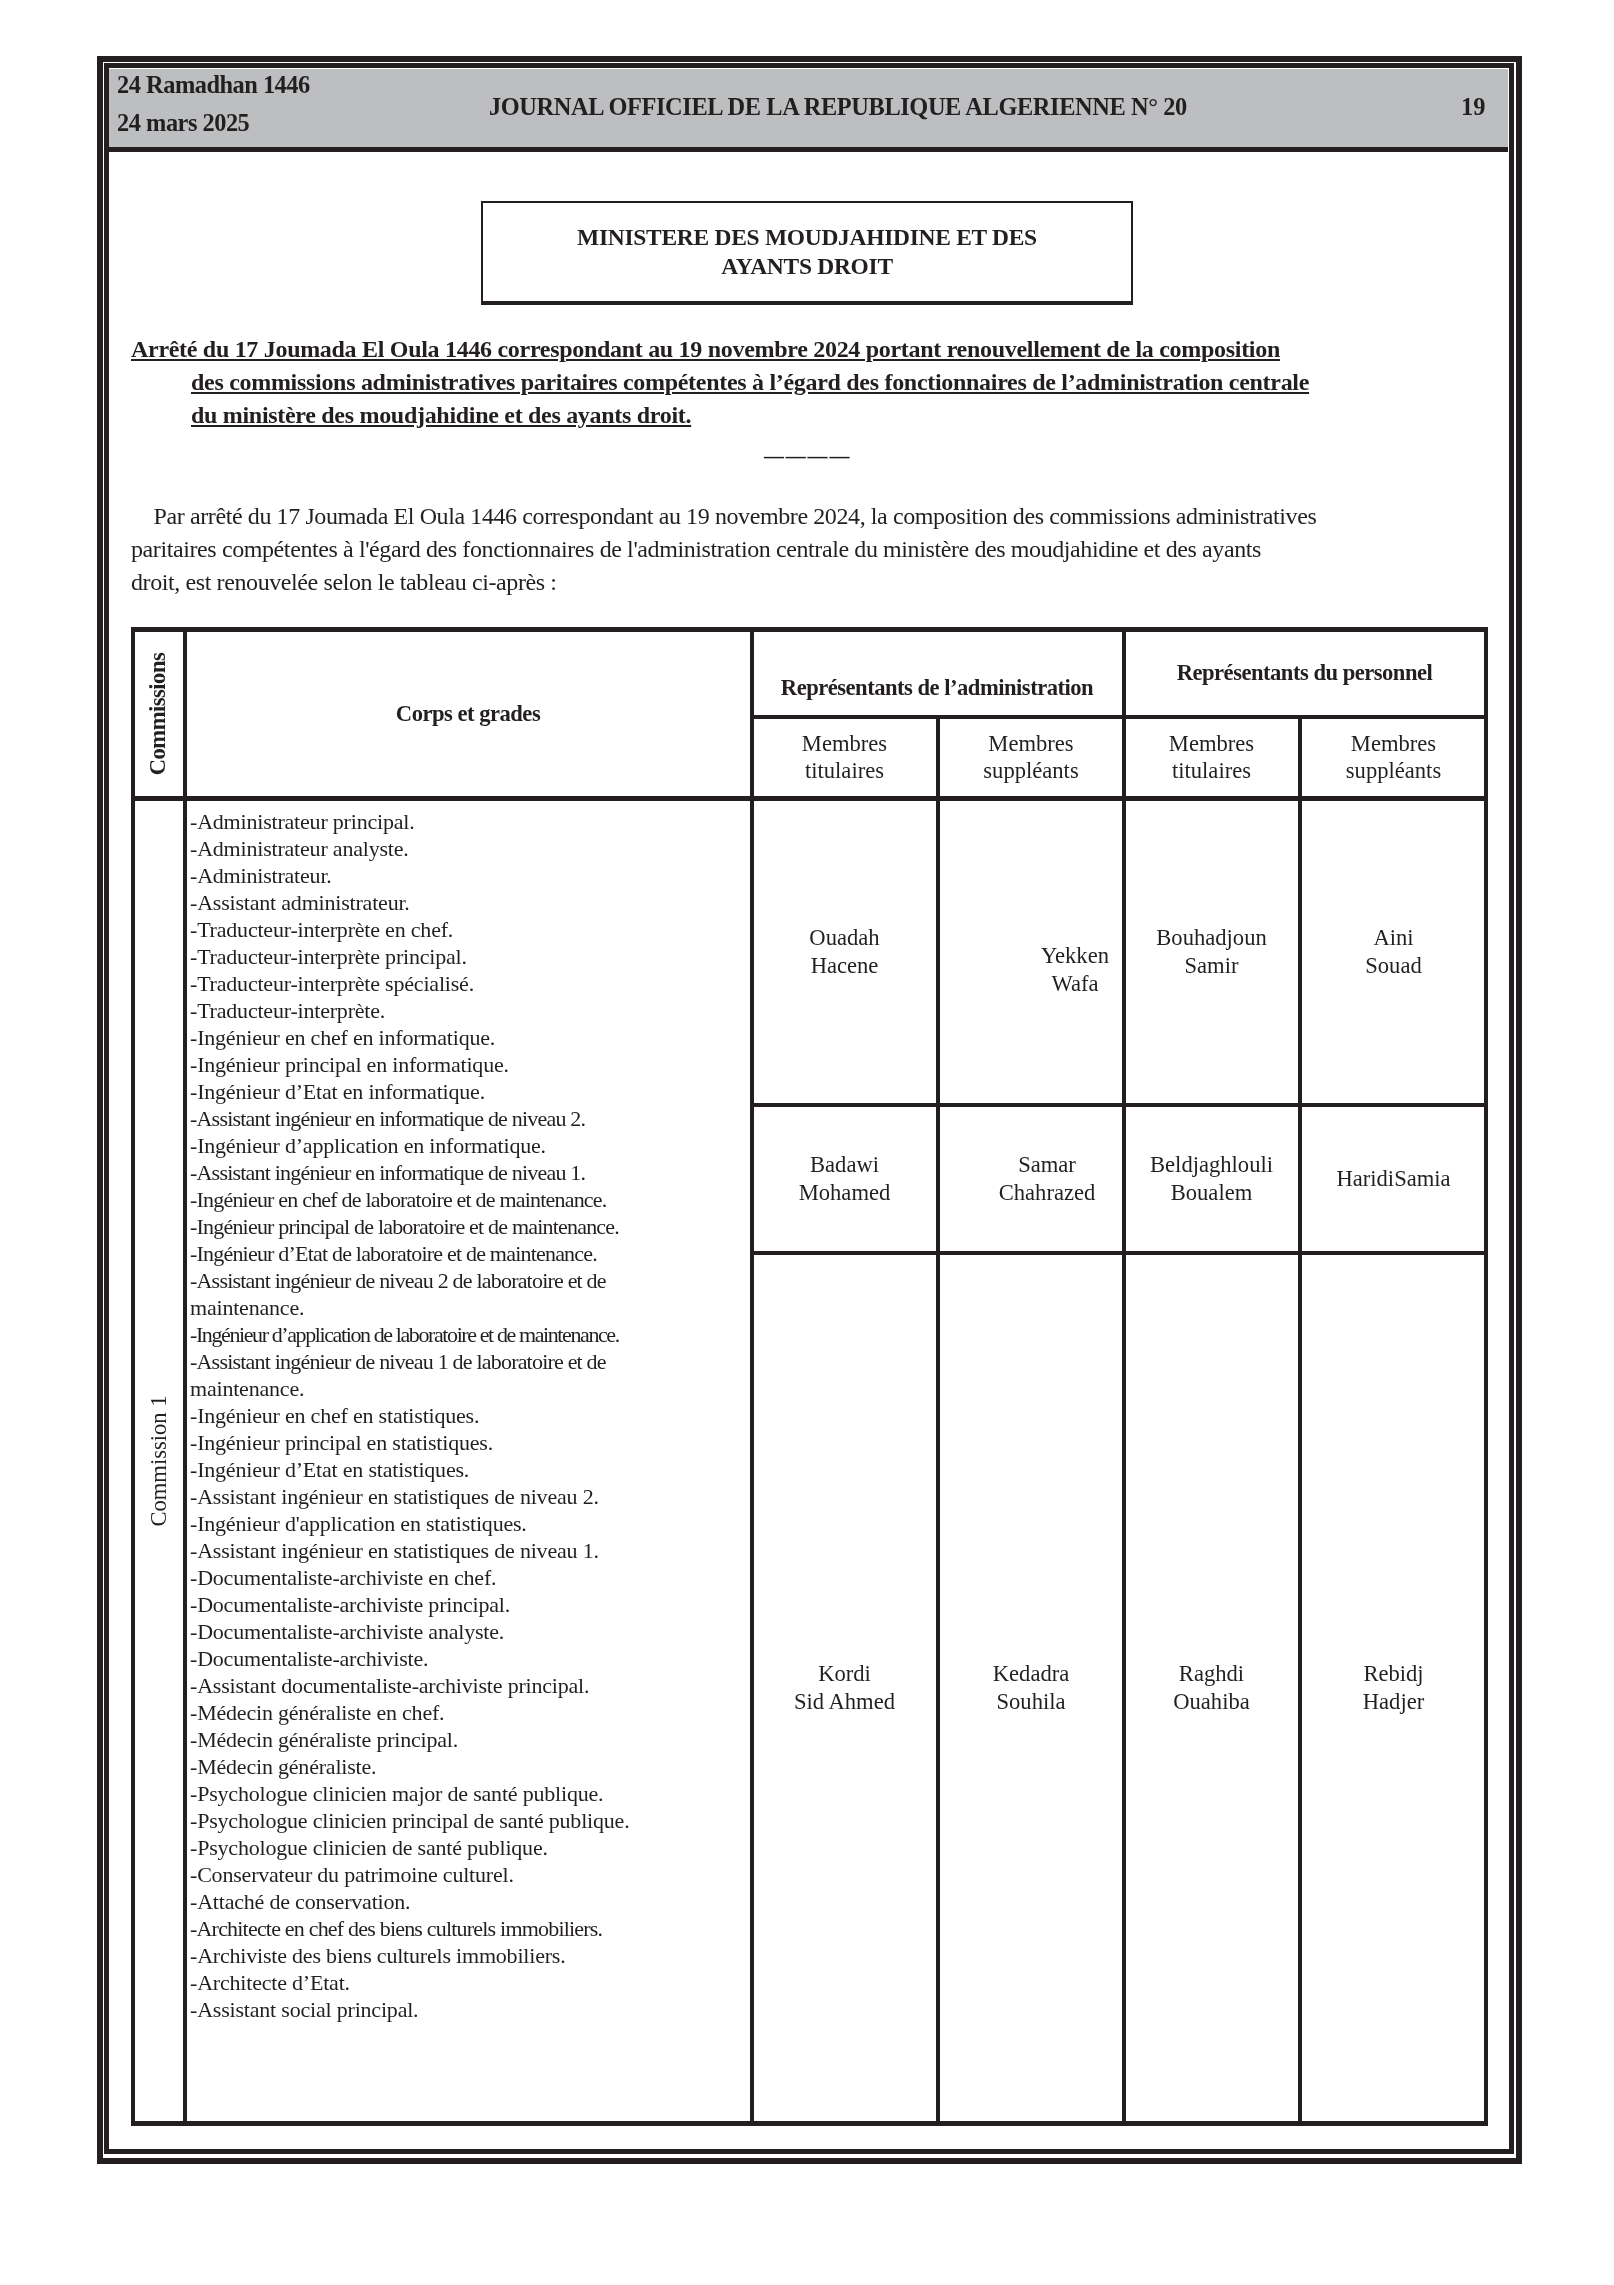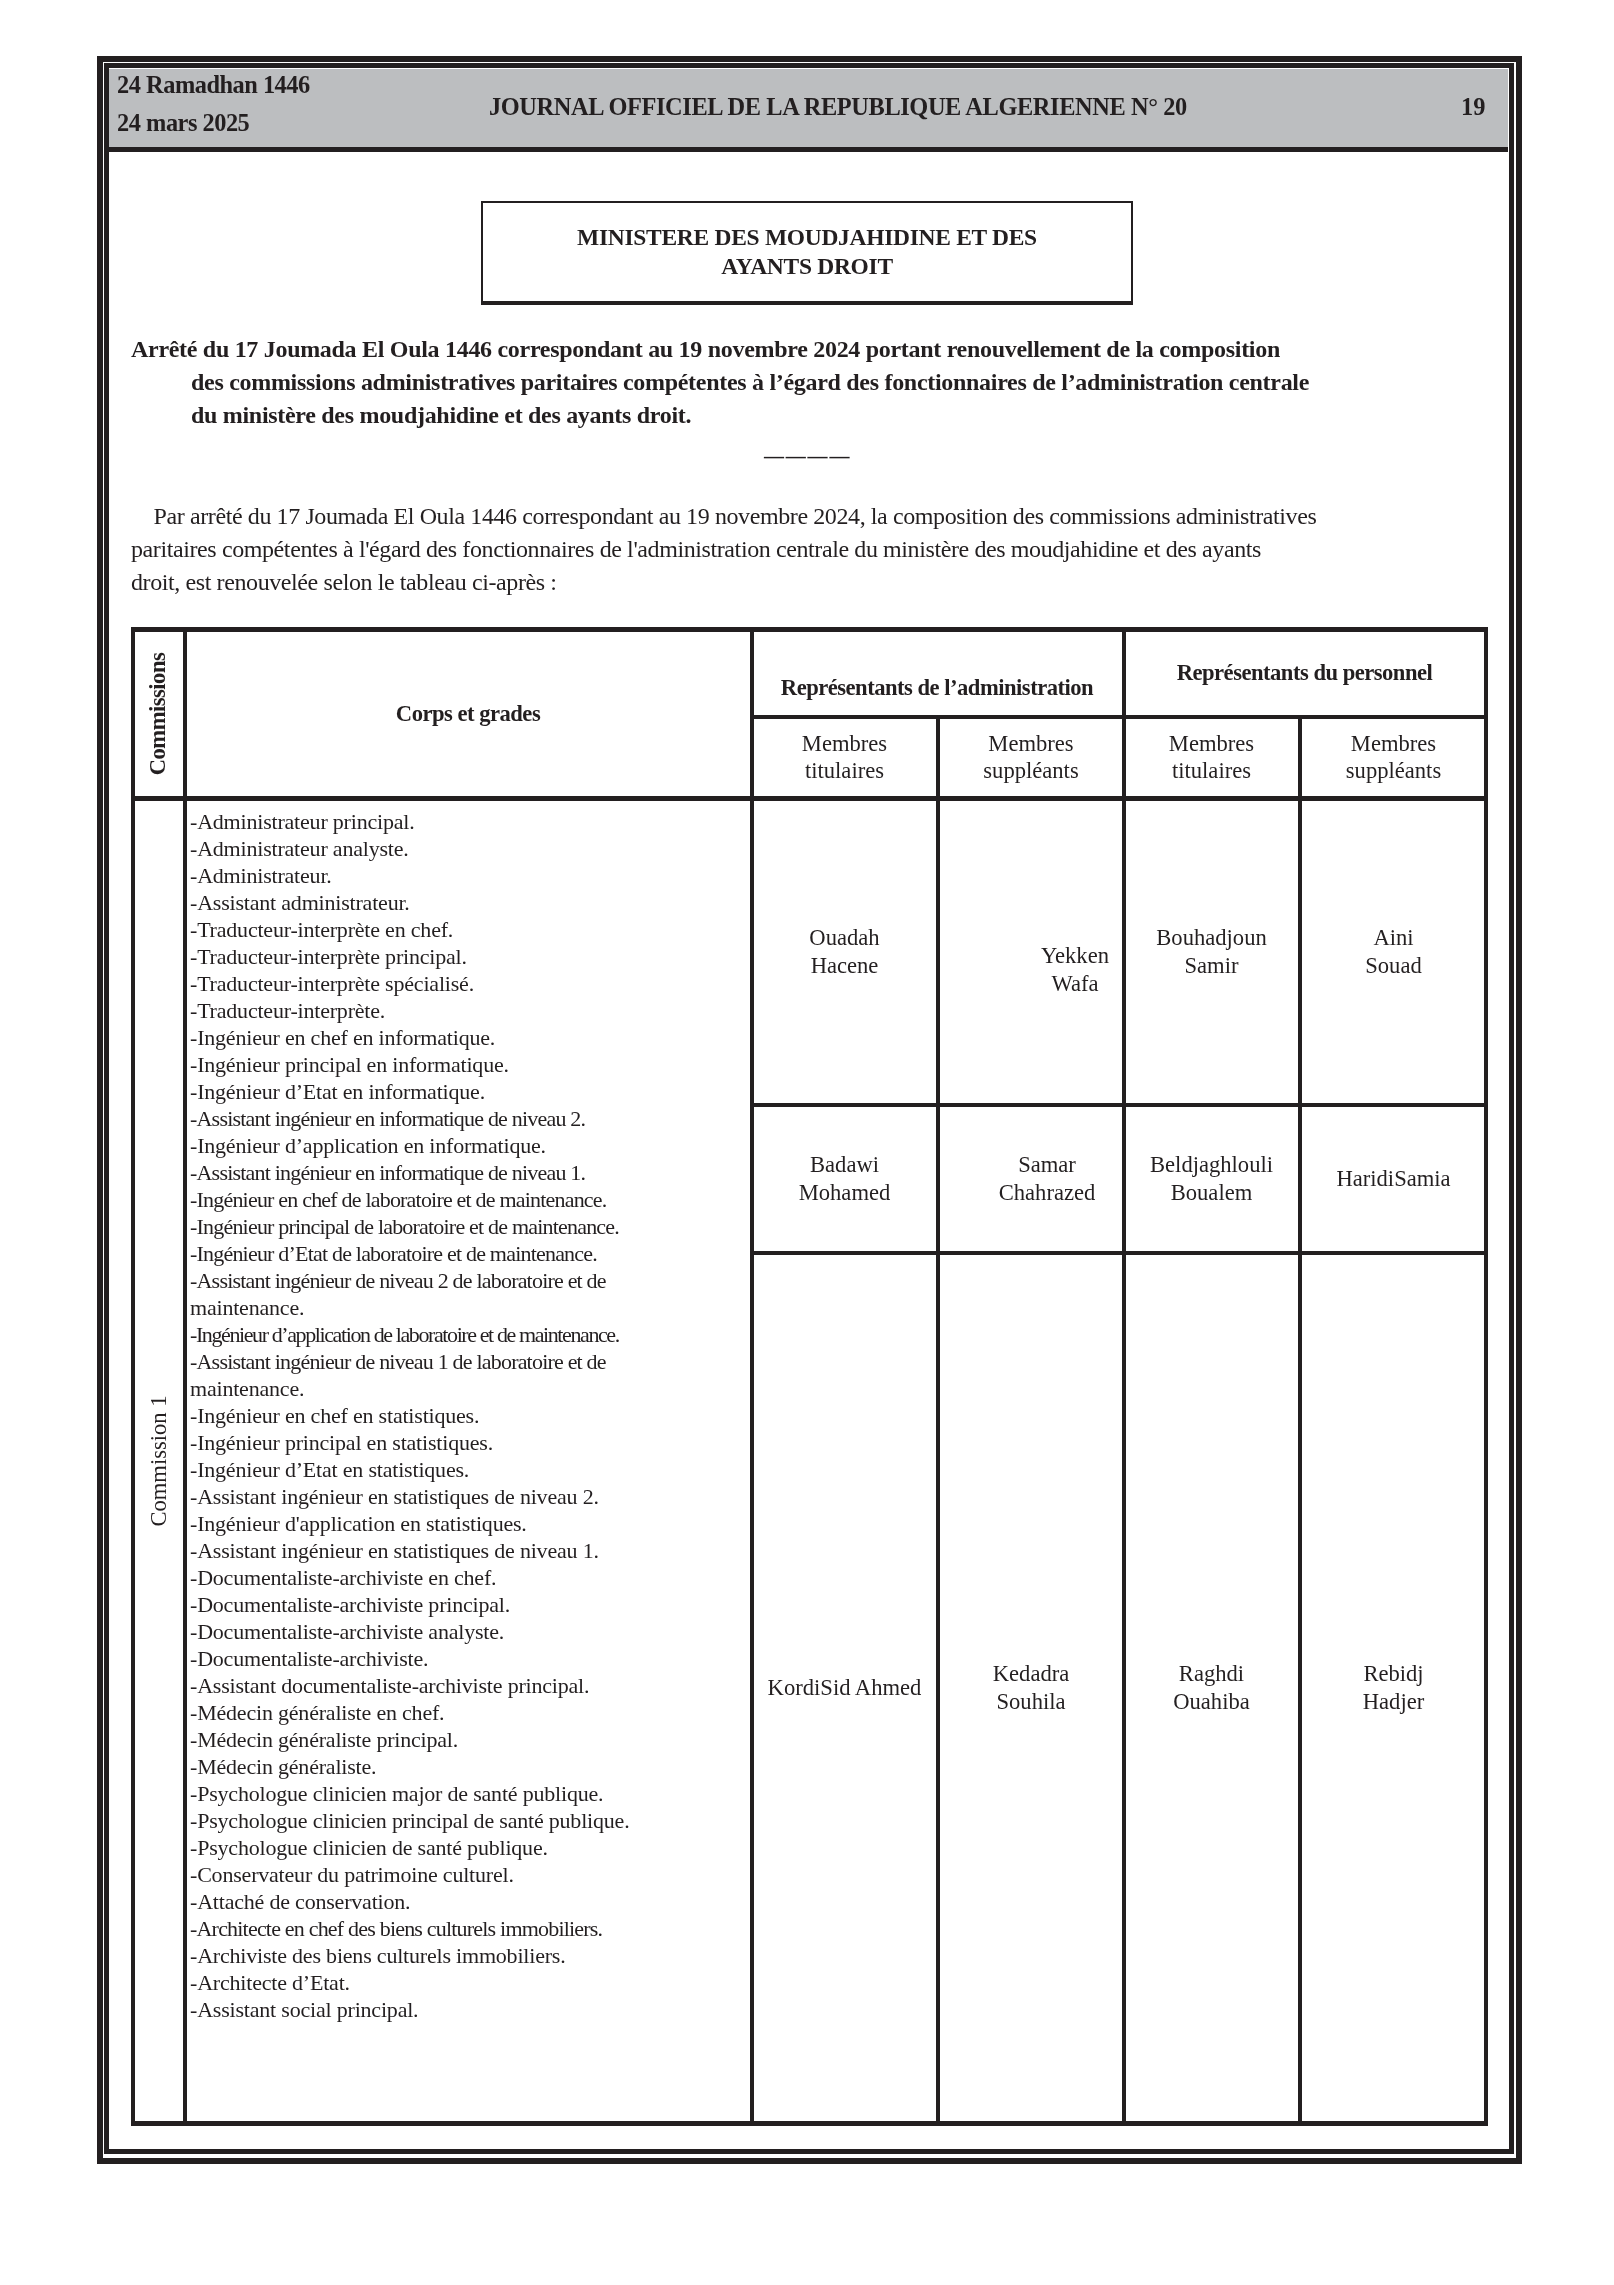--- a/index.html
+++ b/index.html
@@ -30,21 +30,21 @@
       position: absolute; left: 481px; top: 201px; width: 652px; height: 104px;
       border: 2.7px solid #231f20; border-bottom-width: 4.5px; box-sizing: border-box;
       display: flex; flex-direction: column; align-items: center; justify-content: center;
       font-weight: bold; font-size: 23.5px; line-height: 29px; text-align: center; letter-spacing: -0.3px;
     }
 
     .arrete-title {
       position: absolute; left: 131px; top: 333px; width: 1357px;
       font-weight: bold; font-size: 24px; line-height: 33px; letter-spacing: -0.3px;
     }
-    .arrete-title .line { display: block; white-space: nowrap; }
+    .arrete-title .line { display: block; white-space: nowrap; text-decoration: underline; }
     .arrete-title .indent { padding-left: 60px; }
     .dashes {
       position: absolute; left: 764px; top: 445px; font-size: 20px; font-weight: bold; letter-spacing: 1.8px;
     }
     .intro {
       position: absolute; left: 131px; top: 500px; width: 1357px;
       font-size: 24px; line-height: 33px; letter-spacing: -0.4px;
     }
     .intro .line { display: block; white-space: nowrap; }
     .intro .first { padding-left: 22.6px; }
@@ -223,21 +223,21 @@
   </div>
   <div class="cell name" style="left:994px;top:479px;width:173px;height:145px;flex-direction:column;">
     <span>Beldjaghlouli</span>
     <span>Boualem</span>
   </div>
   <div class="cell name" style="left:1171px;top:479px;width:183px;height:145px;">
     <span>Haridi</span>
     <span>Samia</span>
   </div>
 
-  <div class="cell name" style="left:622px;top:628px;width:183px;height:866px;flex-direction:row;">
+  <div class="cell name" style="left:622px;top:628px;width:183px;height:866px;flex-direction:column;">
     <span>Kordi</span>
     <span>Sid Ahmed</span>
   </div>
   <div class="cell name" style="left:809px;top:628px;width:182px;height:866px;flex-direction:column;">
     <span>Kedadra</span>
     <span>Souhila</span>
   </div>
   <div class="cell name" style="left:994px;top:628px;width:173px;height:866px;flex-direction:column;">
     <span>Raghdi</span>
     <span>Ouahiba</span>

